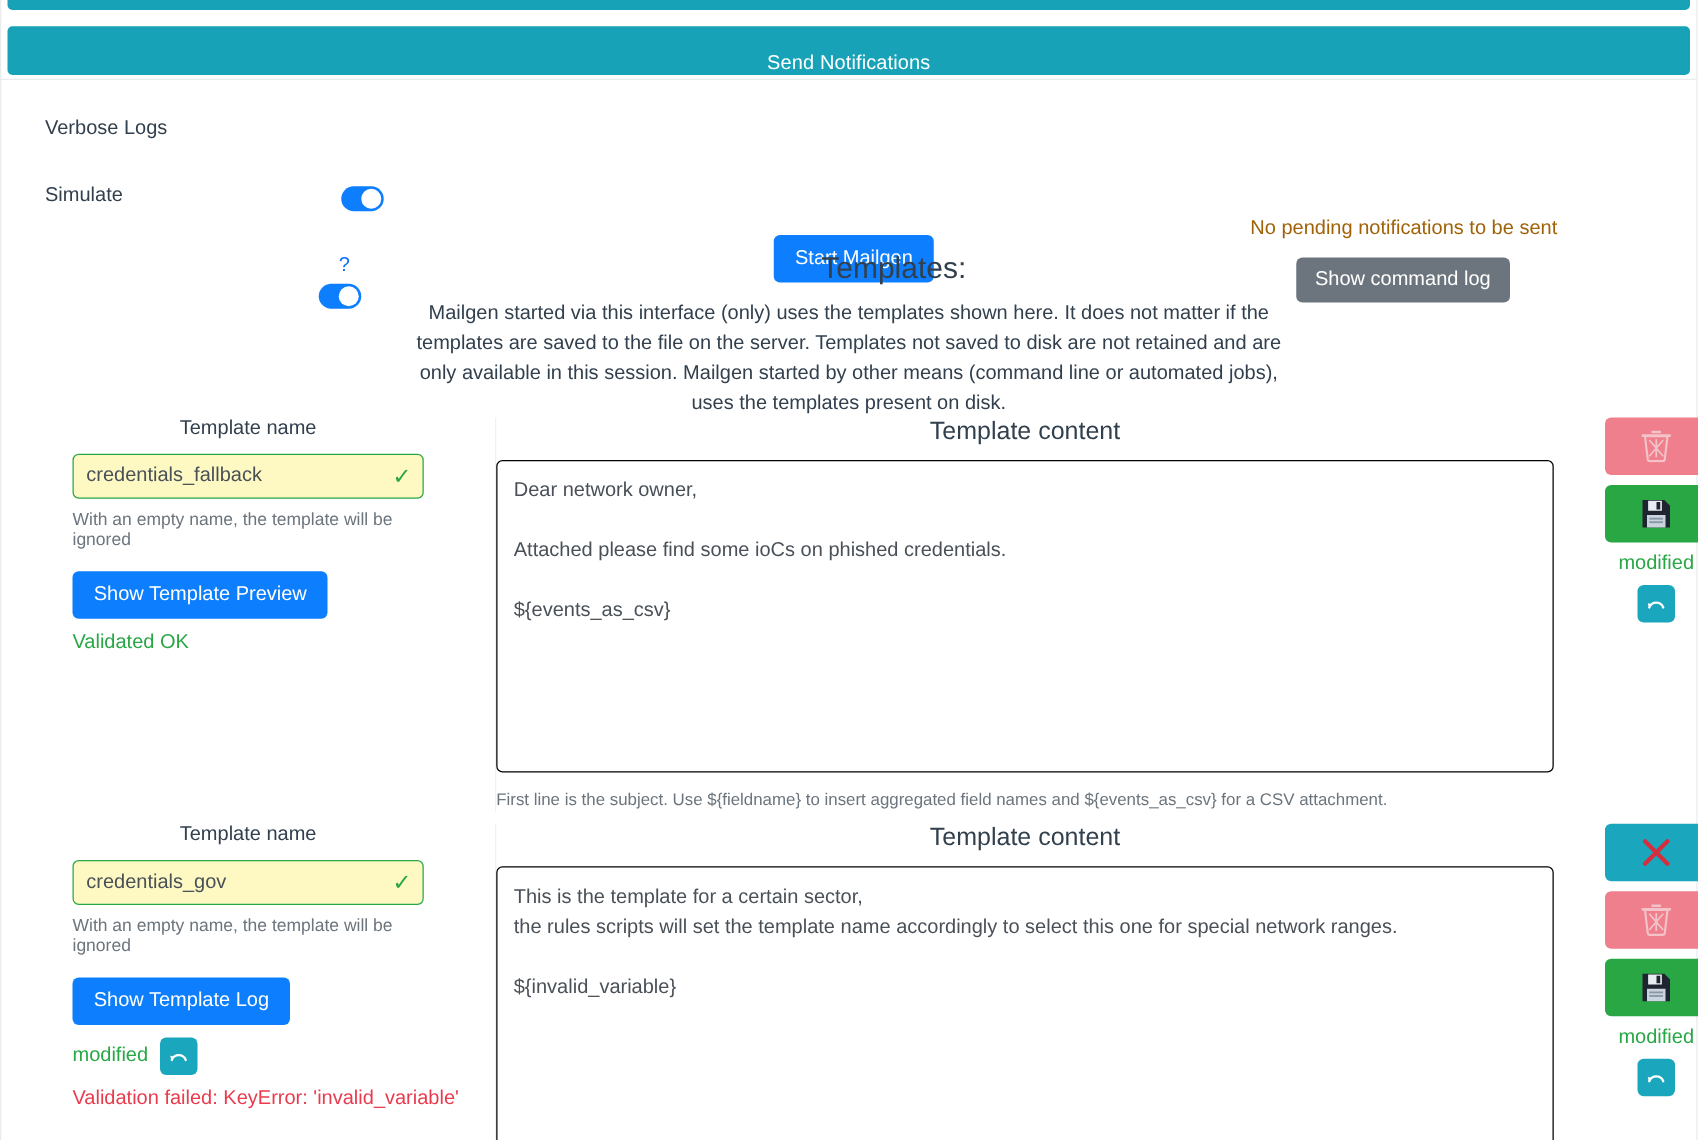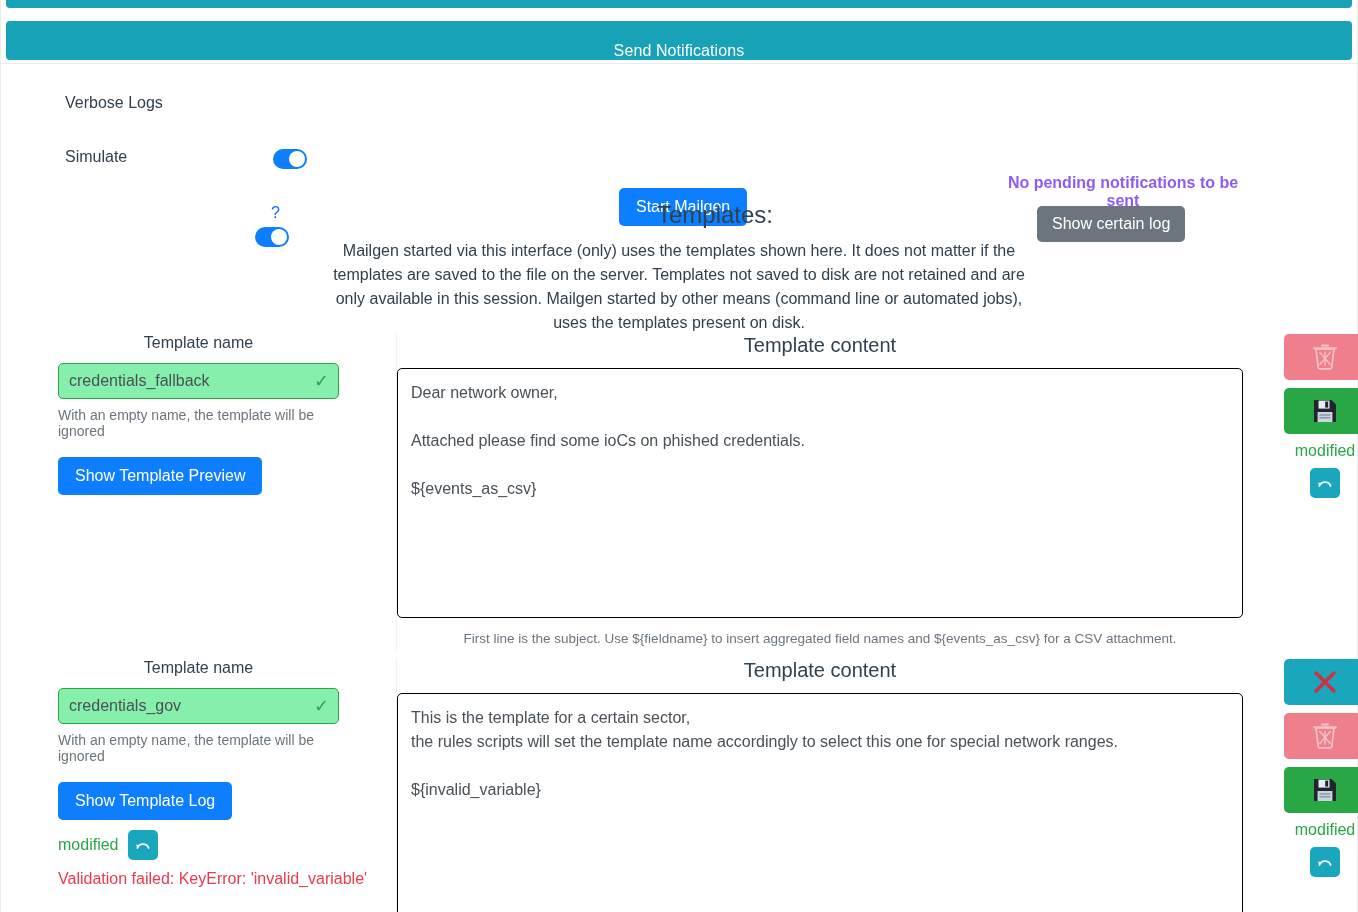--- a/index.html
+++ b/index.html
@@ -61,21 +61,20 @@
     width: 1358px; height: 130px;
   }
   .switch-row {
     position: absolute;
     display: flex;
     align-items: center;
   }
   .switch-label {
     font-size: 16px;
     color: #32404e;
-    margin-left: 29px;
   }
   .toggle {
     display: inline-block;
     width: 34px; height: 20px;
     border-radius: 10px;
     background: #0d7efd;
     position: relative;
     cursor: pointer;
     border: none;
   }
@@ -115,22 +114,21 @@
   .start-mailgen {
     position: absolute;
     left: 619px; top: 124px;
   }
   .pending-note {
     position: absolute;
     left: 999px; top: 110px;
     width: 248px;
     text-align: center;
     font-size: 16px;
-    color: #8b5cf6;
-    font-weight: bold;
+    color: #a16207;
   }
   .show-log {
     position: absolute;
     left: 1037px; top: 142px;
   }
 
   
   .templates-title {
     position: absolute;
     left: 0; top: 201px;
@@ -181,21 +179,21 @@
     width: 100%;
     box-sizing: border-box;
     height: 36px;
     padding: 6px 34px 6px 10px;
     border: 1px solid #28a745;
     border-radius: 5px;
     font-family: "Liberation Sans", sans-serif;
     font-size: 16px;
     color: #495057;
     outline: none;
-    background: #86efac;
+    background: #fef9c3;
   }
   .valid-check {
     position: absolute;
     right: 10px; top: 50%;
     transform: translateY(-50%);
     color: #28a745;
     font-size: 18px;
     line-height: 1;
     pointer-events: none;
   }
@@ -249,21 +247,21 @@
     color: #495057;
     padding: 12px 12px 12px 13px;
     resize: none;
     outline: none;
     white-space: pre-wrap;
     overflow: hidden;
   }
   .content-hint {
     margin-top: 9px;
     width: 846px;
-    text-align: center;
+    text-align: left;
     font-size: 13.5px;
     color: #6c757d;
   }
 
   .icon-btn {
     display: block;
     width: 82px; height: 46px;
     border: none;
     border-radius: 5px;
     cursor: pointer;
@@ -330,36 +328,37 @@
   <div style="position:absolute; left:255px; top:163px;">
     <button class="toggle">
       <span class="knob"></span>
     </button>
   </div>
 
   <button class="btn btn-primary start-mailgen">Start Mailgen</button>
 
   <div class="pending-note">No pending notifications to be sent</div>
 
-  <button class="btn btn-secondary show-log">Show certain log</button>
+  <button class="btn btn-secondary show-log">Show command log</button>
 </div>
 
 <h2 class="templates-title">Templates:</h2>
 <div class="templates-desc">Mailgen started via this interface (only) uses the templates shown here. It does not matter if the templates are saved to the file on the server. Templates not saved to disk are not retained and are only available in this session. Mailgen started by other means (command line or automated jobs), uses the templates present on disk.</div>
 
 <div class="tpl-block" style="top:334px; height:316px;">
 
   <div class="tpl-left">
     <div class="field-label">Template name</div>
     <div class="name-input-wrap">
       <input class="name-input" type="text" value="credentials_fallback" style="">
       <span class="valid-check">✓</span>
     </div>
     <div class="hint-text">With an empty name, the template will be ignored</div>
     <button class="btn btn-primary left-btn">Show Template Preview</button>
+    <div class="status-ok">Validated OK</div>
   </div>
 
   <div class="tpl-mid">
     <div class="content-label">Template content</div>
     <textarea class="content-area" rows="10" style="height: 250px;">Dear network owner,
 
 Attached please find some ioCs on phished credentials.
 
 ${events_as_csv}</textarea>
     <div class="content-hint">First line is the subject. Use ${fieldname} to insert aggregated field names and ${events_as_csv} for a CSV attachment.</div>

